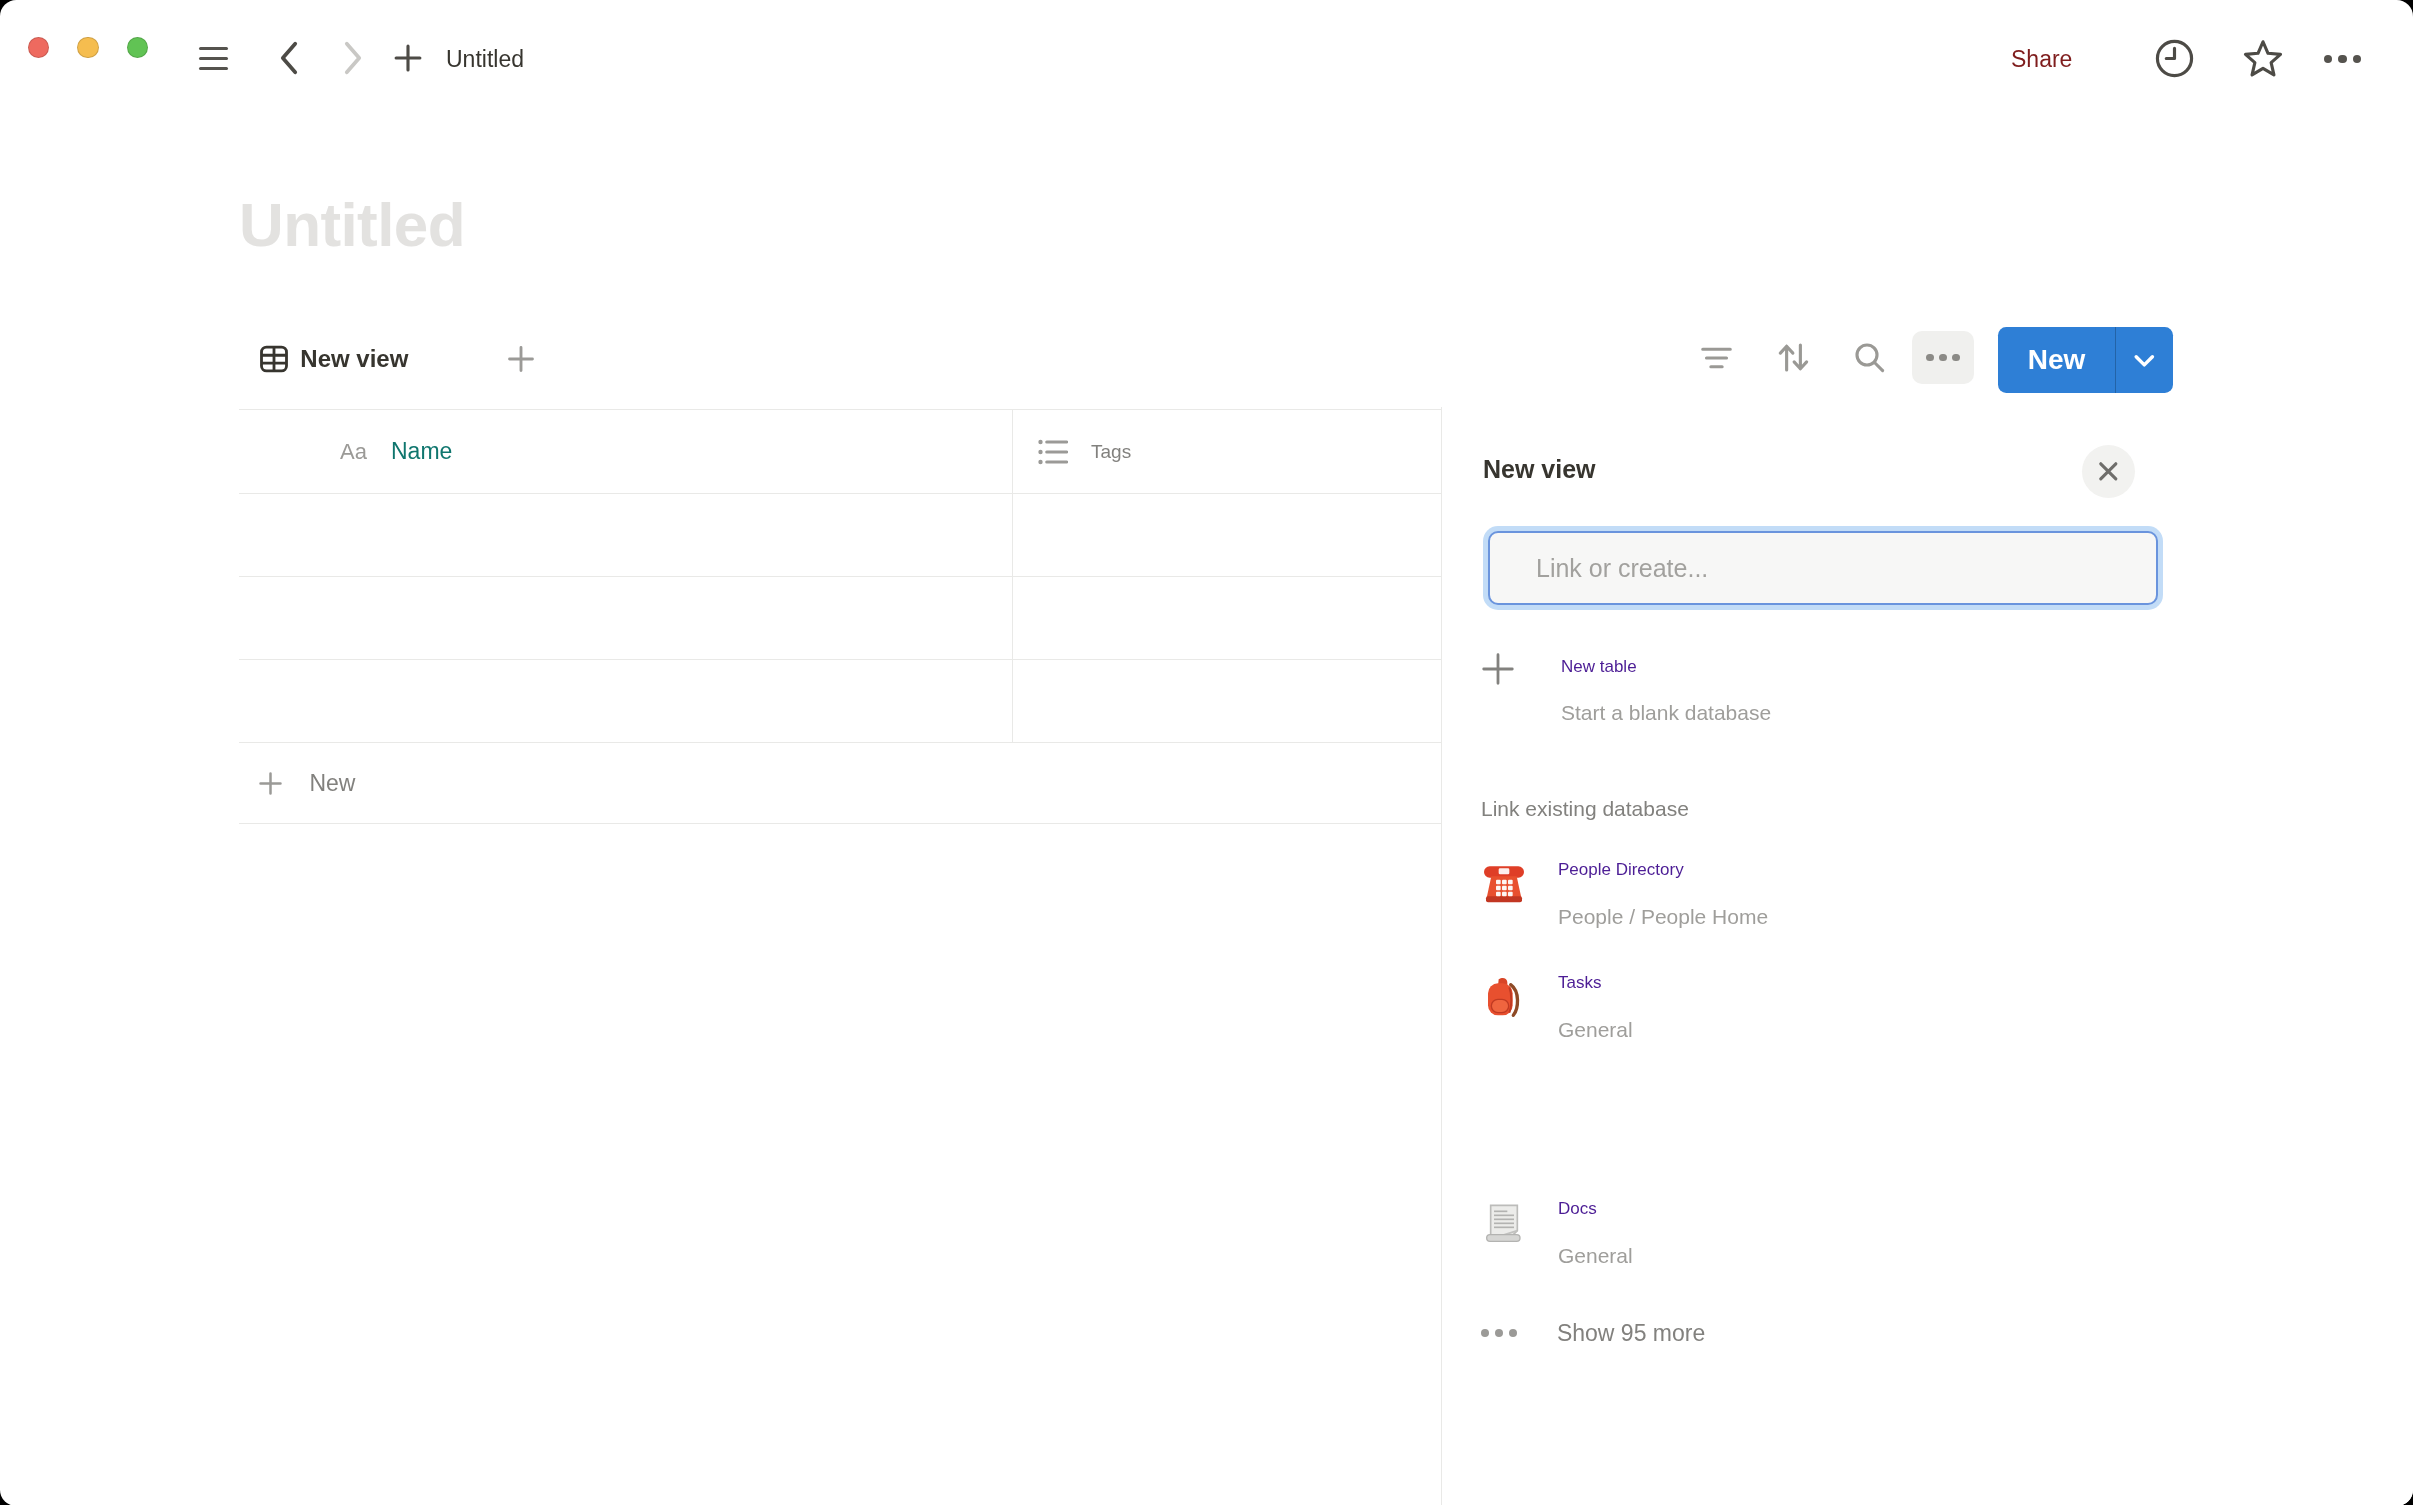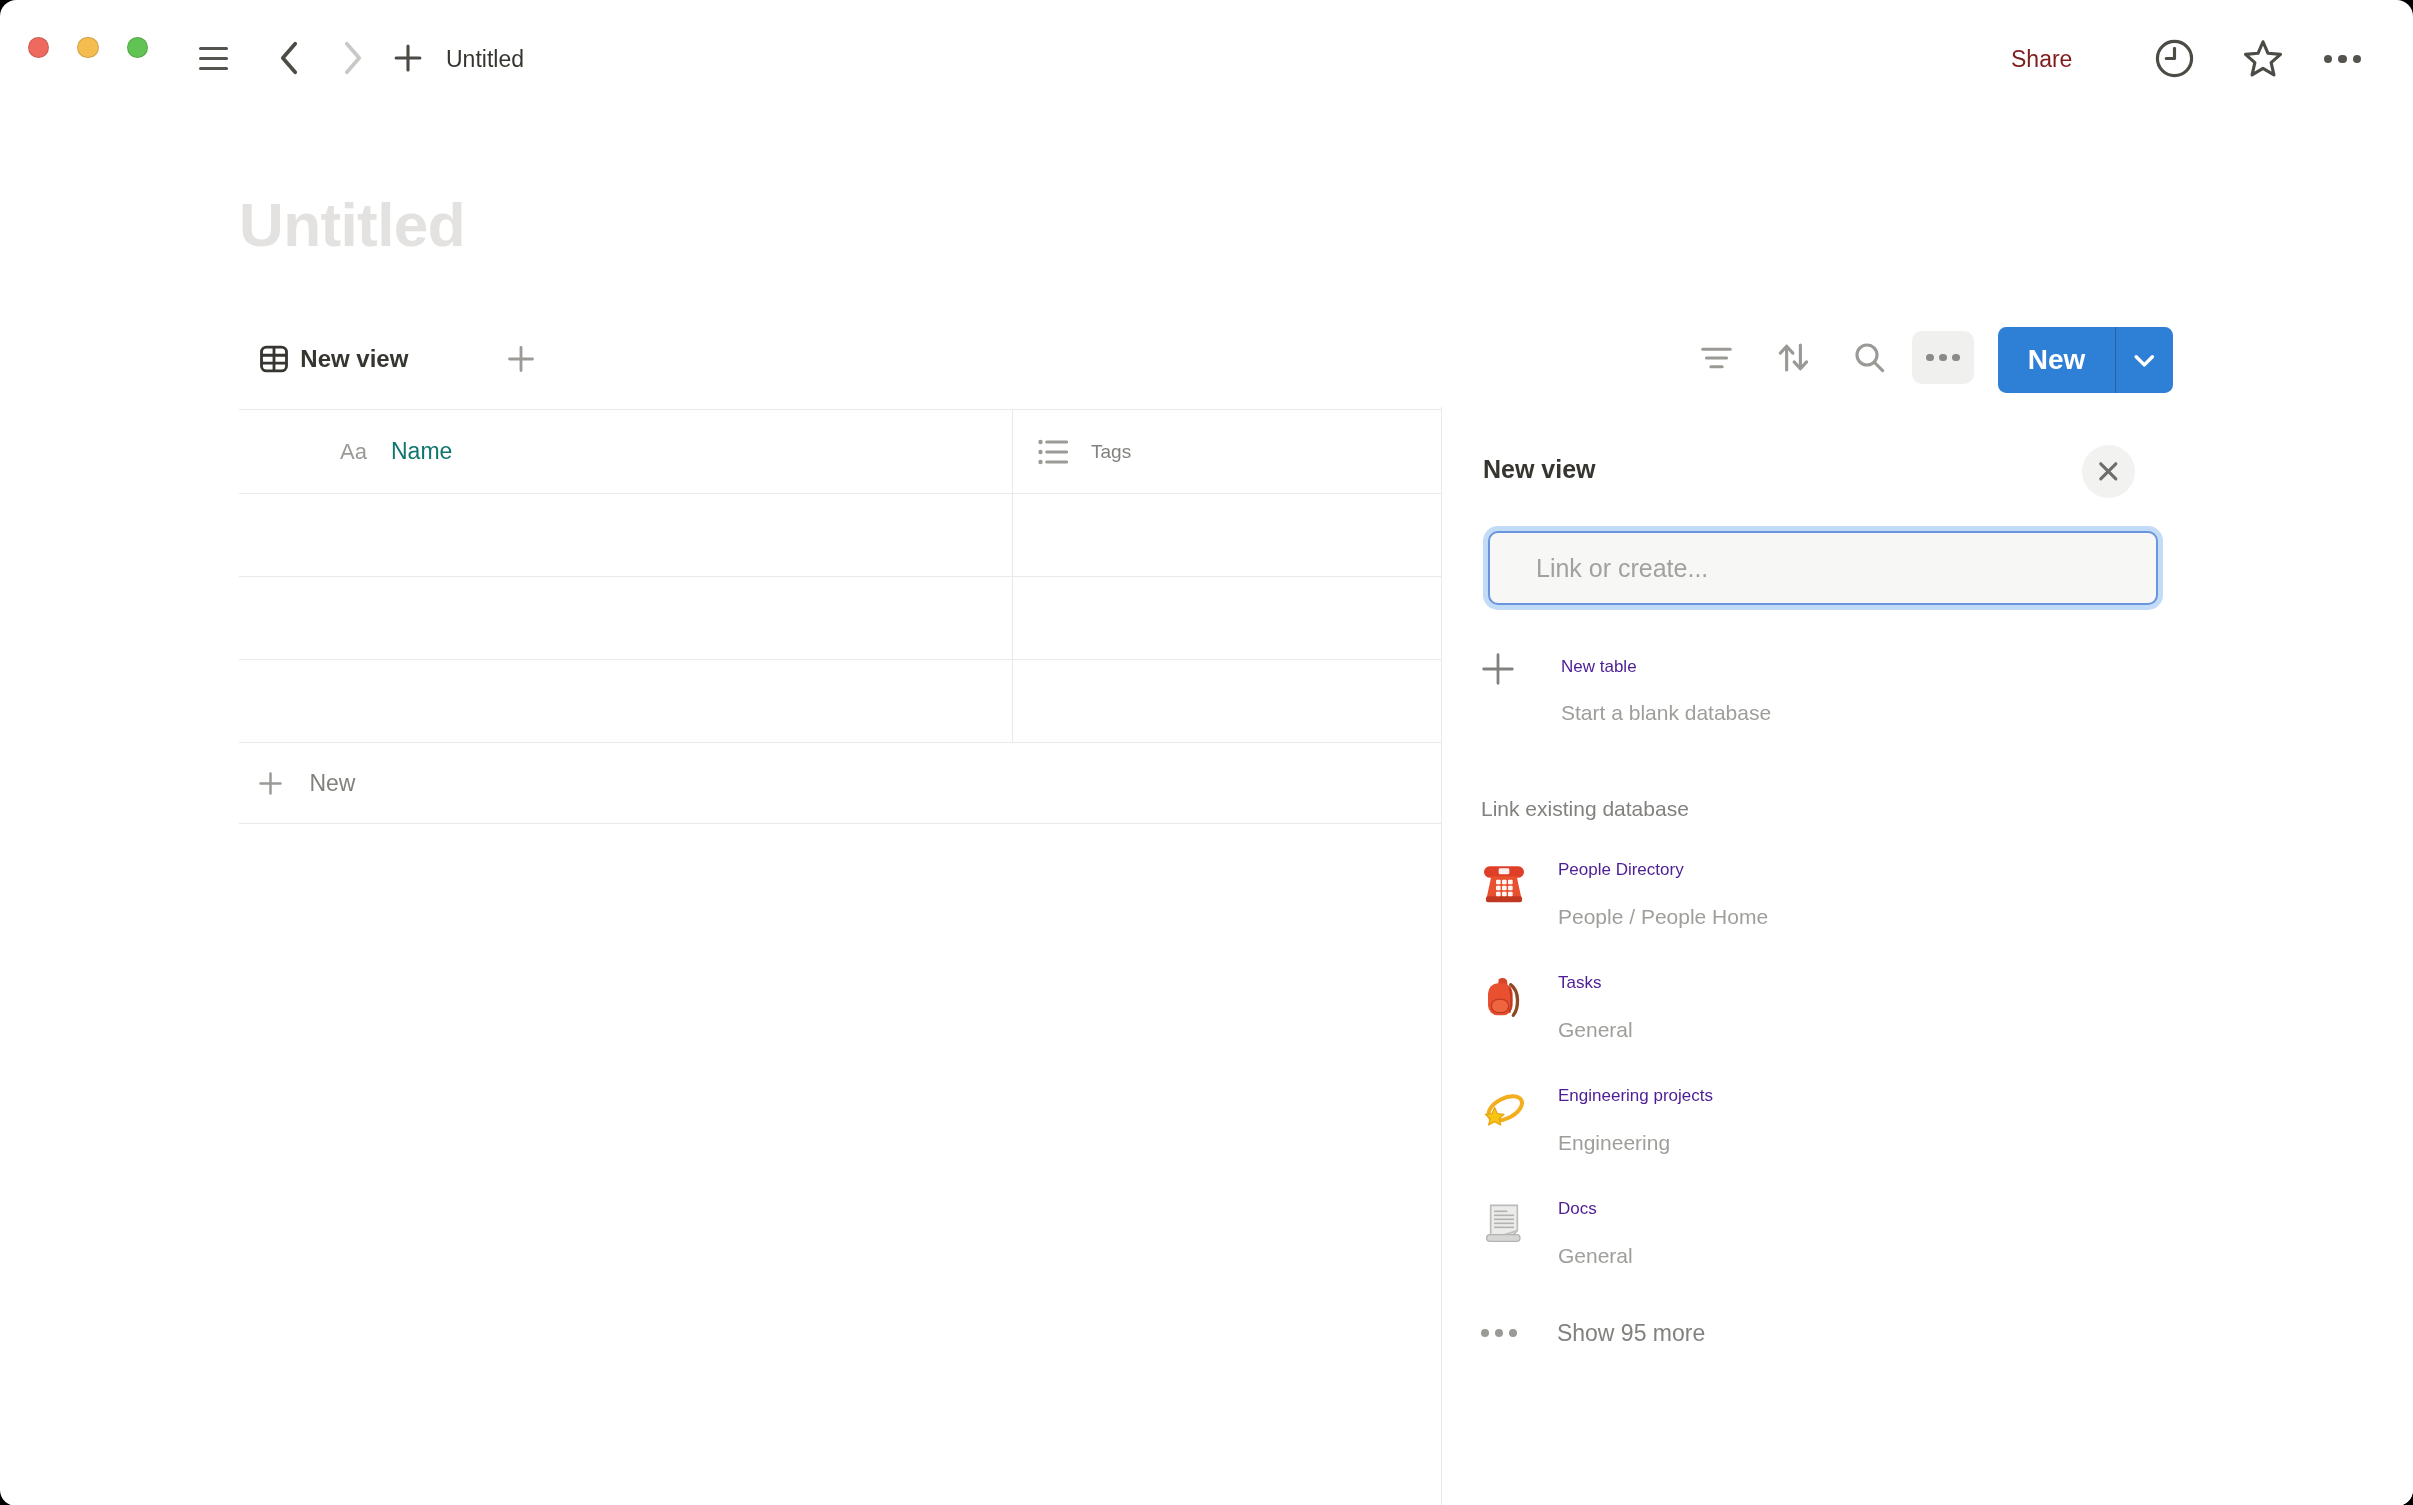--- a/index.html
+++ b/index.html
@@ -236,30 +236,20 @@
         <rect x="12" y="14" width="37" height="48" rx="15" fill="#e8502f"></rect>
         <path d="M44 20 C48 30 48 48 44 58" fill="none" stroke="#c03a22" stroke-width="3"></path>
         <rect x="17" y="38" width="26" height="20" rx="10" fill="#ef653f" stroke="#c03a22" stroke-width="2"></rect>
       </svg>
       <div class="txt">
         <div class="item-title">Tasks</div>
         <div class="item-sub">General</div>
       </div>
     </div>
 
-    <div class="abs db-item" style="top:674px">
-      <svg class="ic" viewBox="0 0 72 72">
-        <ellipse cx="38" cy="32" rx="27" ry="15" fill="none" stroke="#f2ae1c" stroke-width="6" transform="rotate(-27 38 32)"></ellipse>
-        <path d="M22 31 L26 40 L36 41 L28.5 47.5 L31 57 L22 52 L13 57 L15.5 47.5 L8 41 L18 40 Z" fill="#f9c513" stroke="#e9a40f" stroke-width="2" stroke-linejoin="round"></path>
-      </svg>
-      <div class="txt">
-        <div class="item-title">Engineering projects</div>
-        <div class="item-sub">Engineering</div>
-      </div>
-    </div>
 
     <div class="abs db-item" style="top:787px">
       <svg class="ic" viewBox="0 0 72 72">
         <path d="M16 8 H56 V46 L44 58 H16 Z" fill="#ececea" stroke="#bcbcba" stroke-width="2.5"></path>
         <g stroke="#b3b3b1" stroke-width="2.5">
           <path d="M21 17 H41"></path>
             <path d="M21 23 H51"></path>
             <path d="M21 29 H51"></path>
             <path d="M21 35 H51"></path>
             <path d="M21 41 H51"></path>

